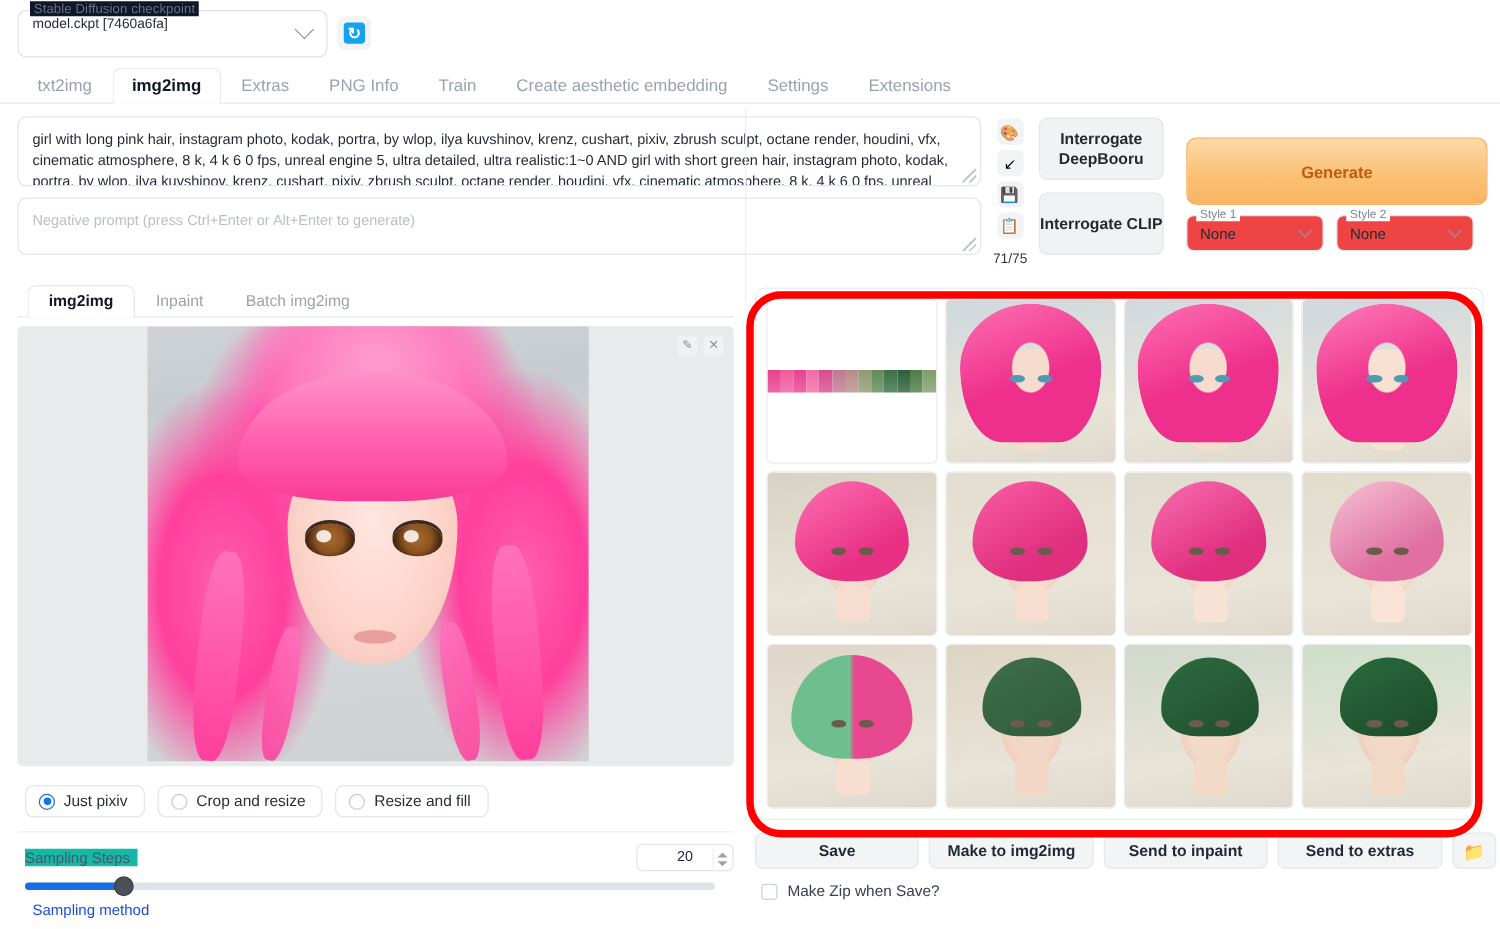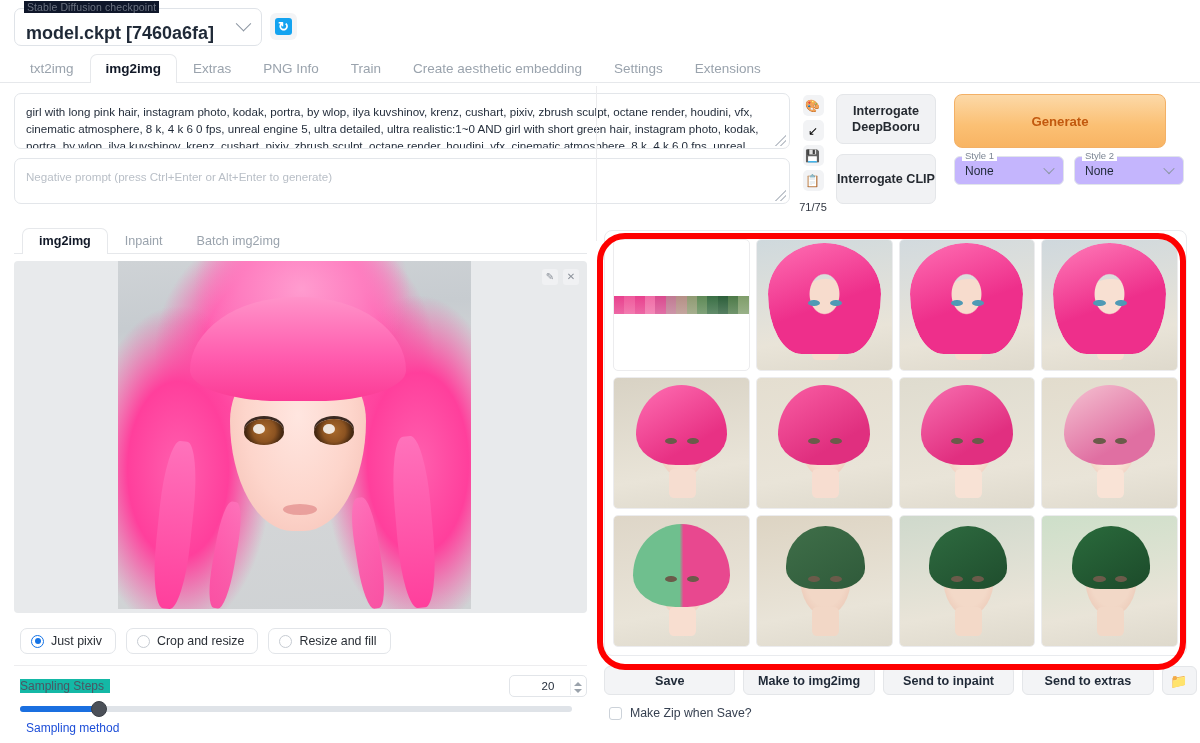--- a/index.html
+++ b/index.html
@@ -16,21 +16,21 @@
   .topbar { display: flex; align-items: flex-start; padding: 8px 0 0 14px; gap: 8px; }
   .ckpt-wrap {
     position: relative; width: 248px; height: 38px;
     border: 1px solid #dfe3e8; border-radius: 7px; background: #fff;
   }
   .ckpt-label {
     position: absolute; top: -8px; left: 9px; background: #0f172a;
     font-size: 10.5px; color: #6b7280; padding: 0 3px; letter-spacing: .1px;
   }
   .ckpt-value {
-    position: absolute; left: 11px; top: 14px; font-size: 18px; color: #1f2937; font-weight: bold;
+    position: absolute; left: 11px; top: 4px; font-size: 11px; color: #1f2937;
   }
   .ckpt-caret {
     position: absolute; right: 12px; top: 12px; width: 11px; height: 11px;
     border-right: 1.6px solid #8b95a1; border-bottom: 1.6px solid #8b95a1;
     transform: rotate(45deg) translate(-2px,-2px);
   }
   .refresh-btn {
     width: 27px; height: 27px; border-radius: 6px; background: #f3f4f6;
     display: flex; align-items: center; justify-content: center; margin-top: 5px;
     border: none; cursor: pointer;
@@ -87,29 +87,29 @@
   .interrog-col { display: flex; flex-direction: column; gap: 10px; padding-top: 1px; }
   .interrog-btn {
     width: 100px; height: 50px; border-radius: 7px; background: #f1f2f4;
     border: 1px solid #e4e6e9; color: #252a31; font-size: 12.6px; font-weight: bold;
     display: flex; align-items: center; justify-content: center; text-align: center;
     line-height: 16px; cursor: pointer;
   }
 
   .gen-col { padding-top: 1px; padding-left: 10px; }
   .gen-btn {
-    width: 212px; height: 54px; border-radius: 8px;
+    width: 241px; height: 54px; border-radius: 8px;
     background: linear-gradient(180deg,#fcd9a8 0%, #fbc074 58%, #f8b463 100%);
     border: 1px solid #f3b066; color: #c2590e; font-size: 13.2px; font-weight: bold;
-    display: flex; align-items: center; justify-content: center; cursor: pointer;
+    display: flex; align-items: center; justify-content: center; cursor: pointer; margin-top: 16px;
   }
   .styles { display: flex; gap: 10px; margin-top: 8px; }
   .style-wrap {
     position: relative; width: 110px; height: 29px;
-    border: 1px solid #e1e5ea; border-radius: 6px; background: #c4b5fd;
+    border: 1px solid #e1e5ea; border-radius: 6px; background: #ef4444;
   }
   .style-label {
     position: absolute; top: -7px; left: 7px; background: #fff;
     font-size: 9.5px; color: #7b8593; padding: 0 3px;
   }
   .style-val { position: absolute; left: 10px; top: 7px; font-size: 12px; color: #1f2937; }
   .style-caret {
     position: absolute; right: 10px; top: 9px; width: 8px; height: 8px;
     border-right: 1.5px solid #8b95a1; border-bottom: 1.5px solid #8b95a1;
     transform: rotate(45deg) translate(-1px,-1px);

